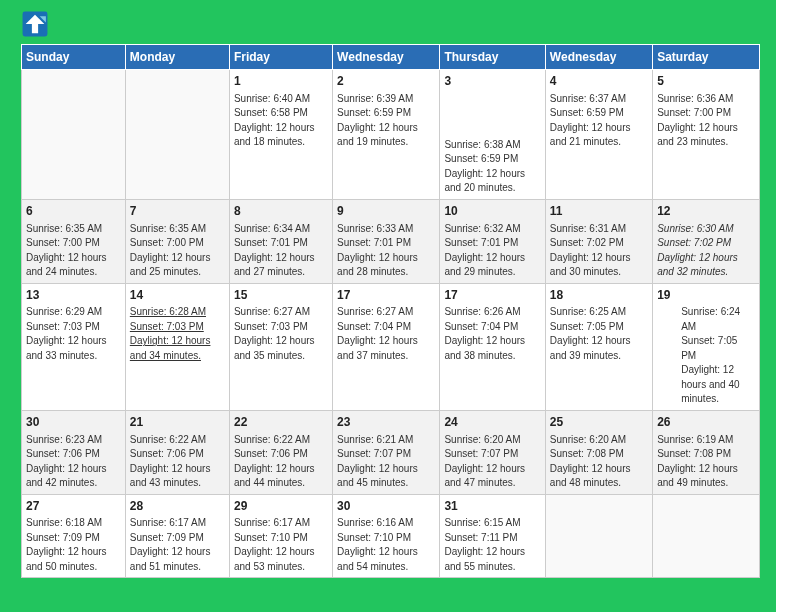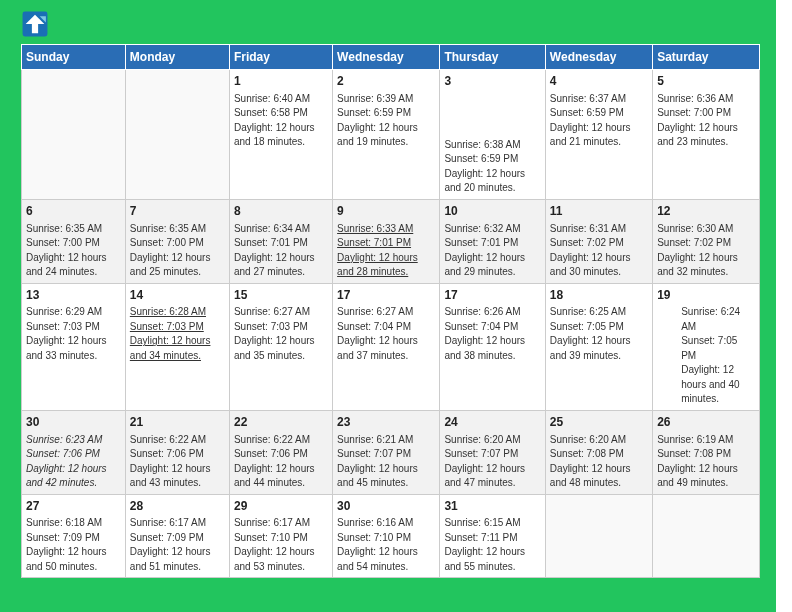--- a/index.html
+++ b/index.html
@@ -181,39 +181,39 @@
 Daylight: 12 hours and 25 minutes.</div>
           </td>
           <td>
             <span class="day-num">8</span>
             <div class="day-detail" style="white-space: pre-line;">Sunrise: 6:34 AM
 Sunset: 7:01 PM
 Daylight: 12 hours and 27 minutes.</div>
           </td>
           <td>
             <span class="day-num">9</span>
-            <div class="day-detail" style="white-space: pre-line; text-decoration: underline;">Sunrise: 6:33 AM
+            <div class="day-detail" style="white-space: pre-line;">Sunrise: 6:33 AM
 Sunset: 7:01 PM
 Daylight: 12 hours and 28 minutes.</div>
           </td>
           <td>
             <span class="day-num">10</span>
             <div class="day-detail" style="white-space: pre-line;">Sunrise: 6:32 AM
 Sunset: 7:01 PM
 Daylight: 12 hours and 29 minutes.</div>
           </td>
           <td>
             <span class="day-num">11</span>
             <div class="day-detail" style="white-space: pre-line;">Sunrise: 6:31 AM
 Sunset: 7:02 PM
 Daylight: 12 hours and 30 minutes.</div>
           </td>
           <td>
             <span class="day-num">12</span>
-            <div class="day-detail" style="white-space: pre-line;">Sunrise: 6:30 AM
+            <div class="day-detail" style="white-space: pre-line; font-style: italic;">Sunrise: 6:30 AM
 Sunset: 7:02 PM
 Daylight: 12 hours and 32 minutes.</div>
           </td>
         </tr>
         <tr class="row-white">
           <td>
             <span class="day-num">13</span>
             <div class="day-detail" style="white-space: pre-line;">Sunrise: 6:29 AM
 Sunset: 7:03 PM
 Daylight: 12 hours and 33 minutes.</div>
@@ -251,21 +251,21 @@
           <td>
             <span class="day-num">19</span>
             <div class="day-detail" style="white-space: pre-line; margin-left: 24px;">Sunrise: 6:24 AM
 Sunset: 7:05 PM
 Daylight: 12 hours and 40 minutes.</div>
           </td>
         </tr>
         <tr class="row-alt">
           <td>
             <span class="day-num">30</span>
-            <div class="day-detail" style="white-space: pre-line; font-style: italic;">Sunrise: 6:23 AM
+            <div class="day-detail" style="white-space: pre-line;">Sunrise: 6:23 AM
 Sunset: 7:06 PM
 Daylight: 12 hours and 42 minutes.</div>
           </td>
           <td>
             <span class="day-num">21</span>
             <div class="day-detail" style="white-space: pre-line;">Sunrise: 6:22 AM
 Sunset: 7:06 PM
 Daylight: 12 hours and 43 minutes.</div>
           </td>
           <td>

